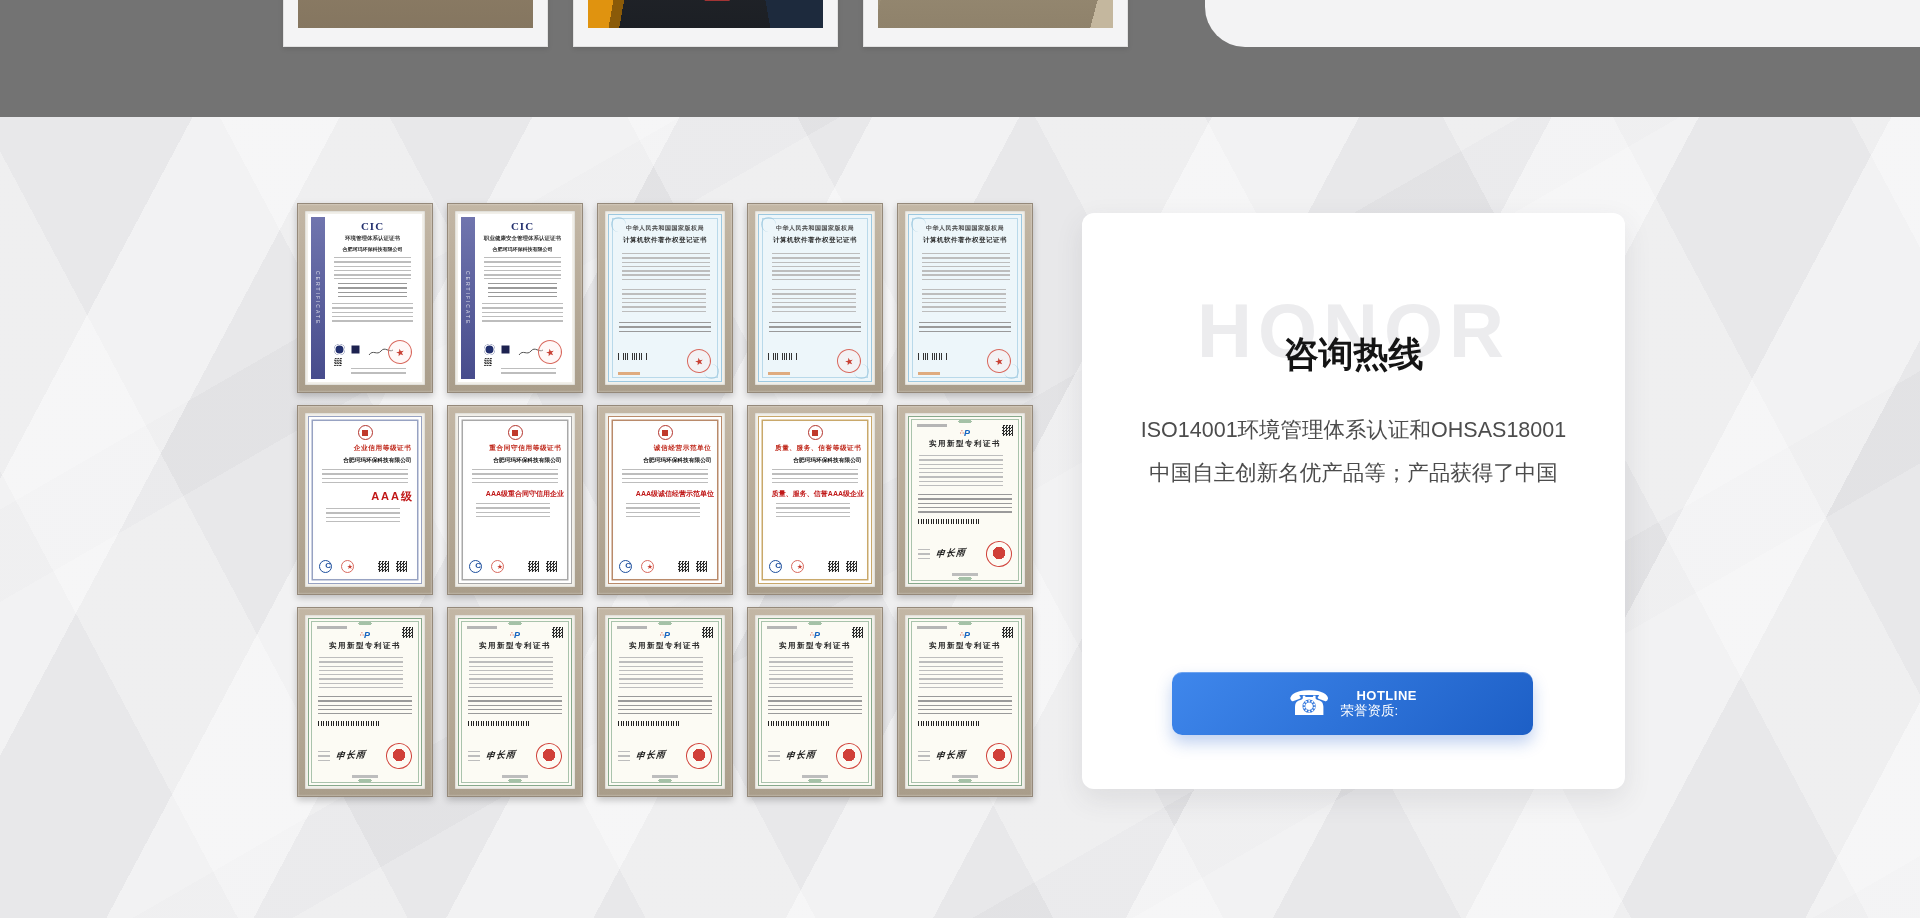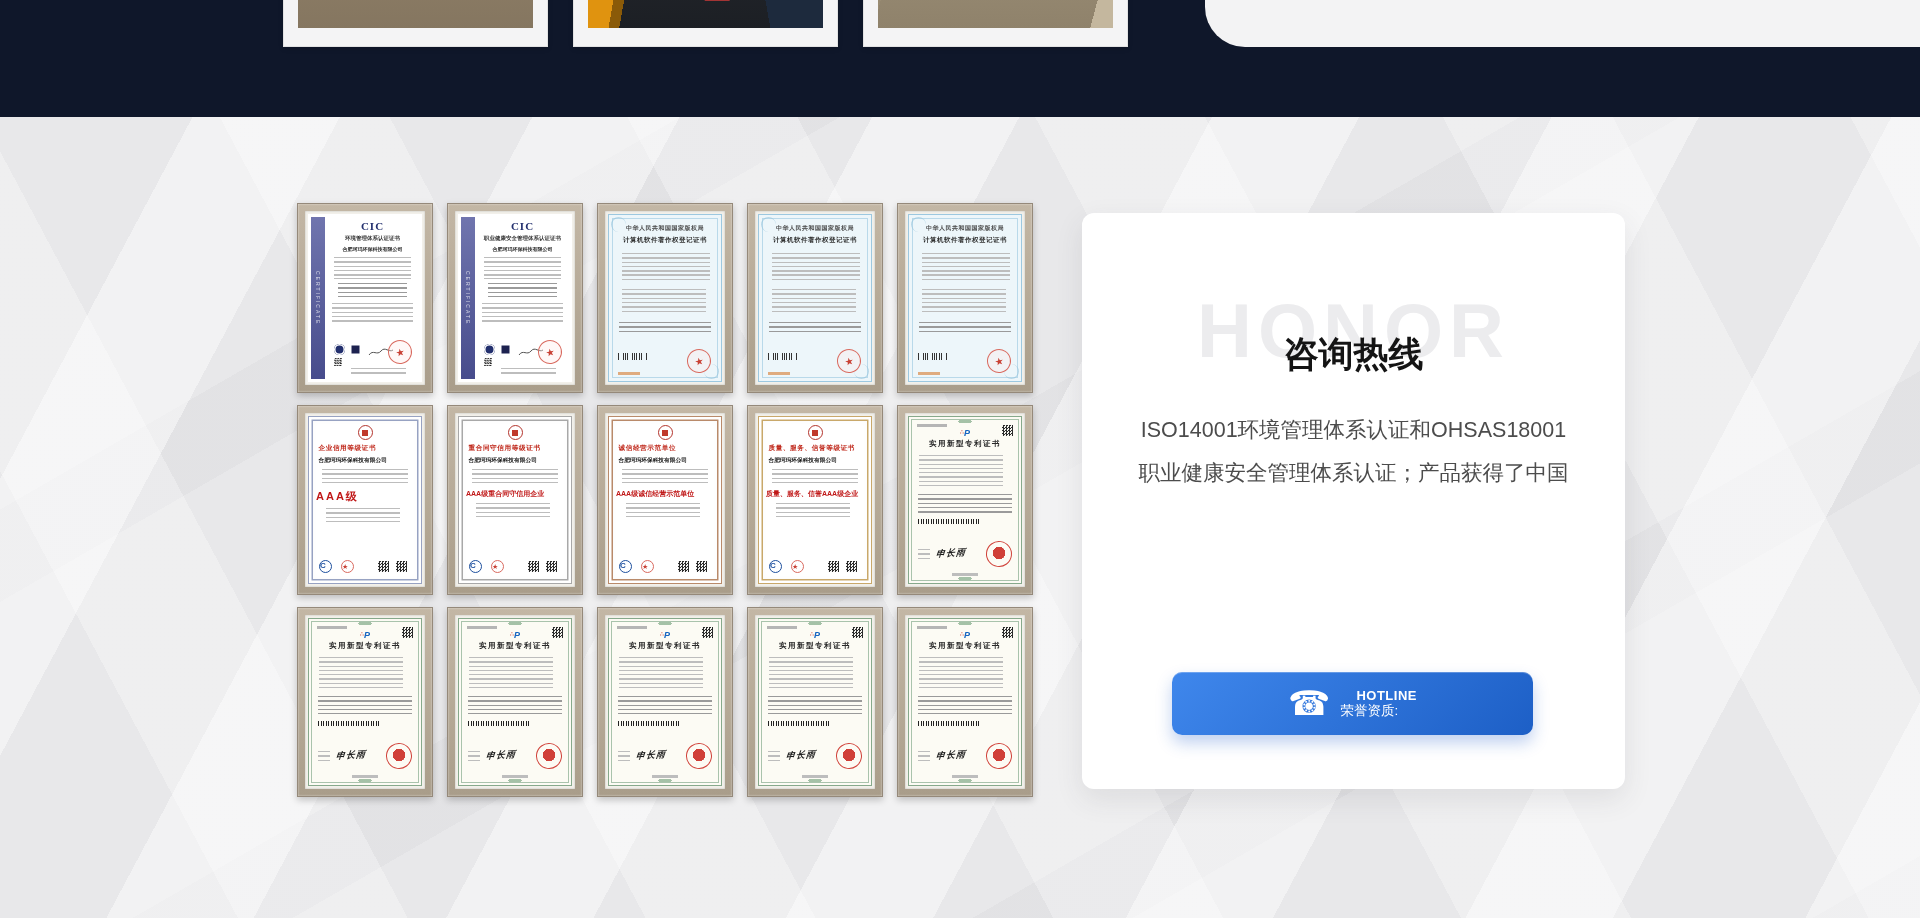--- a/index.html
+++ b/index.html
@@ -1,18 +1,18 @@
 <!DOCTYPE html>
 <html><head>
 <meta charset="utf-8">
 <style>
   * { margin:0; padding:0; box-sizing:border-box; }
   html,body { background:#fff; }
   body { font-family:"Liberation Sans", sans-serif; }
-  .screen { position:relative; width:1920px; height:918px; background:#0f172a; overflow:hidden; }
+  .screen { position:relative; width:1920px; height:918px; background:#737373; overflow:hidden; }
 
   
   .photo-card { position:absolute; top:-173px; width:265px; height:220px;
     background:#f4f4f5; border:1px solid #e2e2e2; box-shadow:0 2px 5px rgba(0,0,0,.10); }
   .photo-card .photo { position:absolute; left:14px; right:14px; bottom:18px; top:12px; }
   .photo-1 .photo { background-color:#8f7e64;
     background-image:
       radial-gradient(ellipse 42px 16px at 30% 42%, #27a05f 0 60%, rgba(0,0,0,0) 61%),
       radial-gradient(ellipse 30px 13px at 22% 72%, #2fae6a 0 60%, rgba(0,0,0,0) 61%),
       radial-gradient(ellipse 60px 40px at 85% 12%, #3a332a 0 45%, rgba(0,0,0,0) 46%),
@@ -86,21 +86,21 @@
   .cr-lines1 { height:30px; margin:8px 4px 0 6px; }
   .cr-lines2 { height:26px; margin:6px 8px 0 6px; }
   .cr-par { height:13px; margin:7px 3px 0 3px; }
   .cr-bottom { position:absolute; left:7px; right:7px; bottom:6px; height:24px; }
   .barcode { position:absolute; left:2px; top:2px; width:30px; height:7px;
     background:repeating-linear-gradient(90deg,#333 0 1px, rgba(0,0,0,0) 1px 2.6px, #333 2.6px 3.2px, rgba(0,0,0,0) 3.2px 4.6px); }
   .cr-no { position:absolute; left:2px; bottom:0; width:22px; height:3px; background:#d98c4a; opacity:.7; }
   .cr-seal { top:-2px; }
 
   
-  .page.credit { background:#fff; border:1px solid var(--bc); box-shadow:inset 0 0 0 2.5px #fff, inset 0 0 0 4px var(--bc), inset 0 0 10px rgba(0,0,0,.05); padding:8px 7px 16px; text-align:left; }
+  .page.credit { background:#fff; border:1px solid var(--bc); box-shadow:inset 0 0 0 2.5px #fff, inset 0 0 0 4px var(--bc), inset 0 0 10px rgba(0,0,0,.05); padding:8px 7px 16px; text-align:right; }
   .cd-emblem { width:15px; height:15px; margin:0 auto; border-radius:50%; border:1.6px solid #b3342c;
     display:flex; align-items:center; justify-content:center; }
   .cd-emblem i { width:6px; height:6px; background:#c0392b; }
   .cd-title { font-size:7px; font-weight:bold; color:#c02a1d; letter-spacing:.6px; margin-top:3px; white-space:nowrap; transform:scale(.95); }
   .cd-company { font-size:6px; font-weight:bold; color:#111; margin-top:2.5px; white-space:nowrap; transform:scale(.95); }
   .cd-lines { height:17px; margin:4px 6px 0; }
   .cd-grade { font-weight:bold; color:#c01818; margin-top:3px; }
   .cd-grade.big { font-size:11px; letter-spacing:2px; }
   .cd-grade.small { font-size:7px; }
   .cd-lines2 { height:14px; margin:4px 14px 0 10px; }
@@ -487,21 +487,21 @@
           </div>
         </div>
 
     </div>
 
     <div class="honor-card">
       <div class="hc-watermark">HONOR</div>
       <div class="hc-title">咨询热线</div>
       <div class="hc-par">
         <div>ISO14001环境管理体系认证和OHSAS18001</div>
-        <div>职业健康安全管理体系认证；产品获得了中国</div>
+        <div>中国自主创新名优产品等；产品获得了中国</div>
       </div>
       <button class="hotline-btn">
         <span class="phone-icon">☎</span>
         <span class="hot-labels">
           <span class="hot-en" style="display:block">HOTLINE</span>
           <span class="hot-zh" style="display:block">荣誉资质:</span>
         </span>
       </button>
     </div>
   </div>

